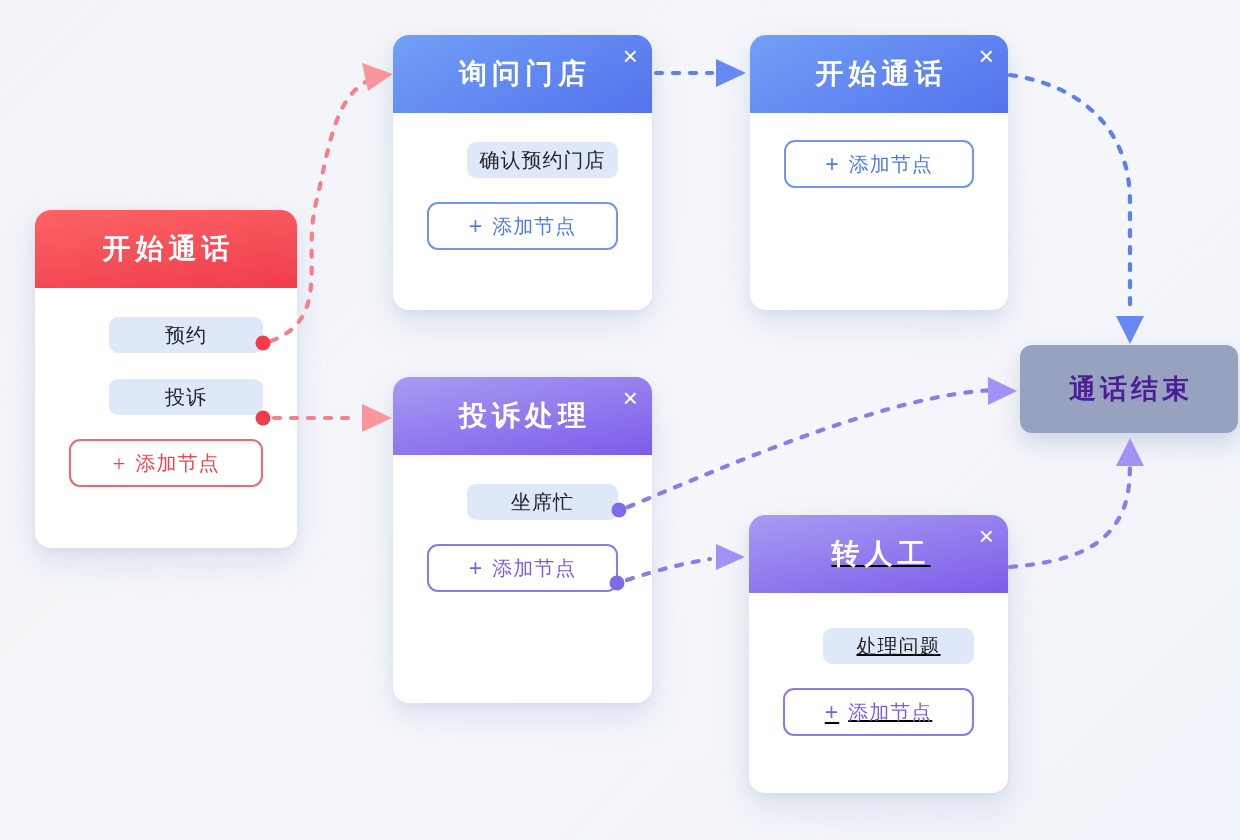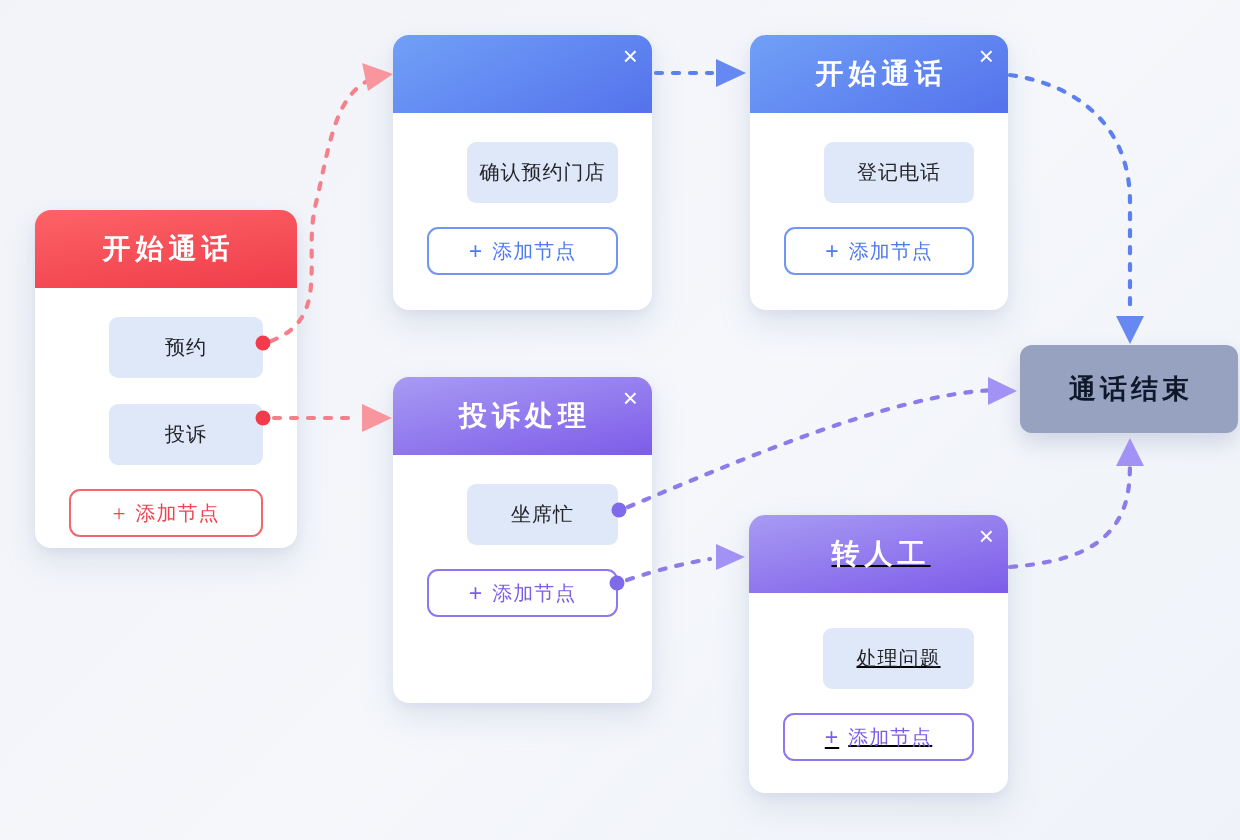--- a/index.html
+++ b/index.html
@@ -25,21 +25,21 @@
     color:#ffffff;font-size:28px;font-weight:700;
     letter-spacing:5px;text-indent:5px;
   }
   .close-btn{
     position:absolute;top:4px;right:10px;
     background:none;border:none;cursor:pointer;
     color:#ffffff;font-size:26px;line-height:1;font-weight:400;padding:4px;
   }
   .node-body{padding:29px 34px 0;display:flex;flex-direction:column;}
   .pill{
-    height:61px;border-radius:9px;background:#dfe8f8;
+    height:36px;border-radius:9px;background:#dfe8f8;
     display:flex;align-items:center;justify-content:center;
     font-size:20px;color:#22242a;letter-spacing:1px;margin-bottom:26px;margin-left:40px;
   }
   .add-btn{
     height:48px;border-radius:11px;border:2px solid;background:#ffffff;
     display:flex;align-items:center;justify-content:center;gap:9px;
     font-size:20px;letter-spacing:1px;cursor:pointer;margin-top:-2px;
     font-family:inherit;
   }
   .plus{font-size:23px;font-weight:400;line-height:1;}
@@ -58,21 +58,21 @@
   #node-human    {left:749px;top:515px;width:259px;height:278px;text-decoration:underline;}
   #node-human .node-body{padding-top:35px;}
 
   
   #end-node{
     position:absolute;left:1020px;top:345px;width:218px;height:88px;
     background:#96a2c0;border-radius:12px;
     display:flex;align-items:center;justify-content:center;
     box-shadow:0 10px 22px rgba(120,135,175,.28);
   }
-  #end-node .end-title{color:#0f172a;font-size:27px;font-weight:600;letter-spacing:4px;text-indent:4px;font-family:Liberation Serif, serif;}
+  #end-node .end-title{color:#4c1d95;font-size:27px;font-weight:600;letter-spacing:4px;text-indent:4px;font-family:Liberation Serif, serif;}
 
   
   svg.edges{position:absolute;inset:0;pointer-events:none;}
   .dash{fill:none;stroke-width:4.2;stroke-dasharray:6 11;stroke-linecap:round;}
   .dash.red   {stroke:#f5808b;}
   .dash.blue  {stroke:#5d7ff0;}
   .dash.purple{stroke:#8d7bea;}
   .ah.red   {fill:#f9969d;}
   .ah.blue  {fill:#6688f2;}
   .ah.purple{fill:#a392f5;}
@@ -93,38 +93,38 @@
       <div class="pill">投诉</div>
       <button class="add-btn">
         <span class="plus">+</span>
         <span>添加节点</span>
       </button>
     </div>
   </div>
 
   <div class="node theme-blue" id="node-ask">
     <div class="node-header">
+      <span class="node-title">询问门店</span>
       <button class="close-btn">×</button>
     </div>
     <div class="node-body">
       <div class="pill">确认预约门店</div>
       <button class="add-btn">
         <span class="plus">+</span>
         <span>添加节点</span>
       </button>
     </div>
   </div>
 
   <div class="node theme-blue" id="node-info">
     <div class="node-header">
       <span class="node-title">开始通话</span>
       <button class="close-btn">×</button>
     </div>
     <div class="node-body">
-      <div class="pill">登记电话</div>
       <button class="add-btn">
         <span class="plus">+</span>
         <span>添加节点</span>
       </button>
     </div>
   </div>
 
   <div class="node theme-purple" id="node-complaint">
     <div class="node-header">
       <span class="node-title">投诉处理</span>

